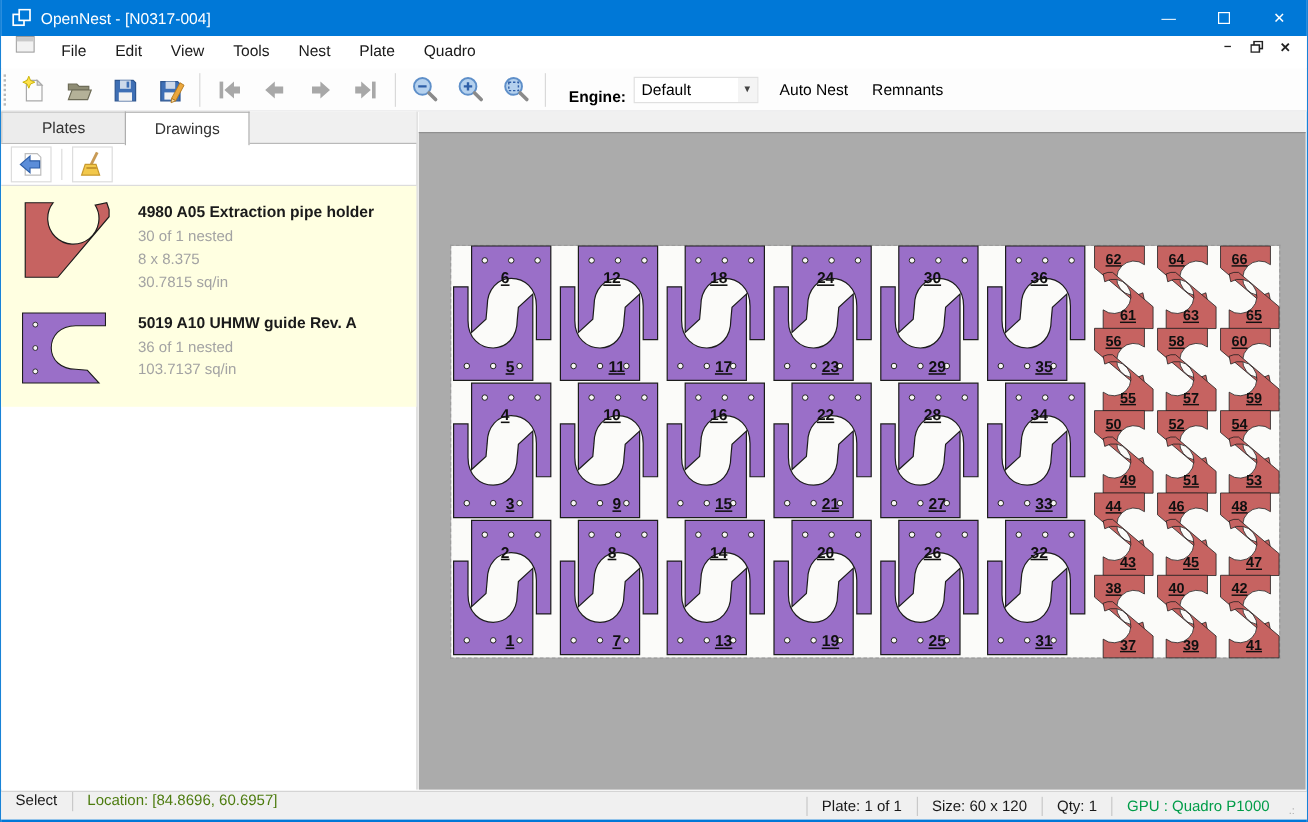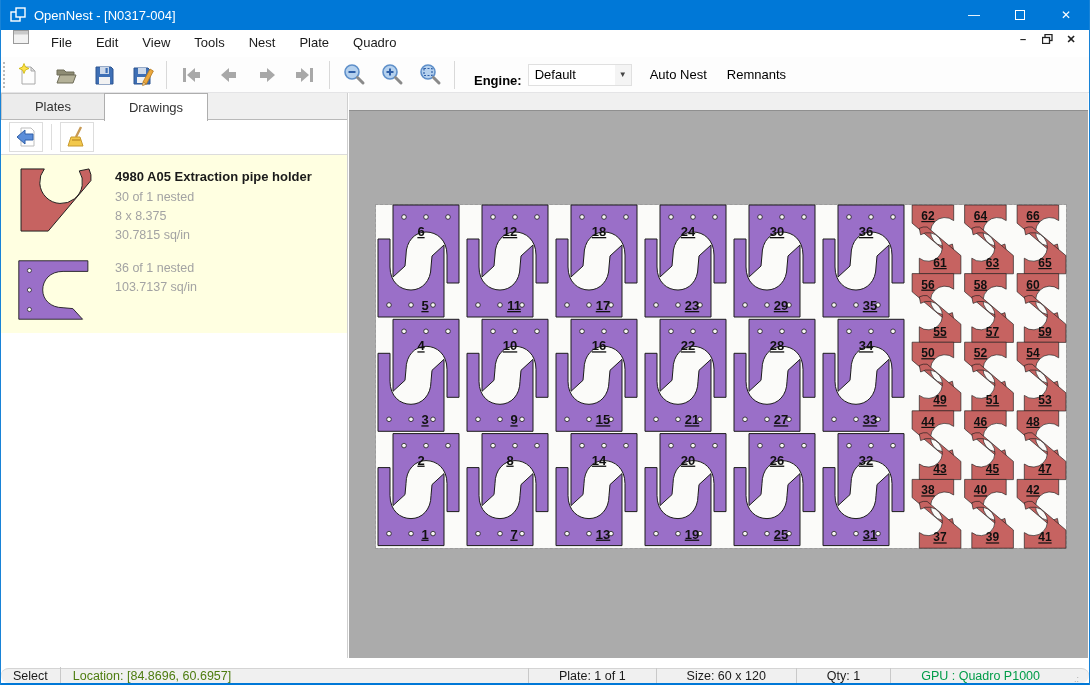--- a/index.html
+++ b/index.html
@@ -43,45 +43,45 @@
     border-right:1px solid #cfcfcf; }
   .tabs { height:27px; background:#f0f0f0; border-bottom:1px solid #b9b9b9; display:flex; font-size:13px; }
   .tab { width:104px; display:flex; align-items:center; justify-content:center;
     border:1px solid #c8c8c8; border-bottom:none; background:#ececec; color:#333; margin-left:-1px; }
   .tab:first-child { margin-left:0; }
   .tab.active { background:#fff; position:relative; z-index:2; height:28px; border-color:#aeaeae; }
   .side-tools { height:35px; display:flex; align-items:center; border-bottom:1px solid #dcdcdc; }
   .side-btn { width:34px; height:30px; margin-left:8px; display:flex; align-items:center; justify-content:center;
     border:1px solid #ddd; background:#fff; }
   .side-sep { width:1px; height:26px; background:#ddd; margin-left:8px; }
-  .draw-list { background:#ffffe1; padding:4px 0 6px 0; }
+  .draw-list { background:#ffffe1; padding:4px 0 12px 0; }
   .draw-item { display:flex; padding:8px 10px 6px 16px; }
   .thumb { width:78px; display:flex; align-items:flex-start; justify-content:flex-start; }
   .d-info { margin-left:20px; }
   .d-title { font-weight:bold; font-size:13px; color:#1a1a1a; padding:2px 0 4px 0; }
   .d-meta { font-size:12.5px; color:#a3a3a3; line-height:19px; }
 
   
   .canvas { position:absolute; left:348px; top:93px; right:1px; bottom:27px; background:#f0f0f0; }
   .viewport { position:absolute; left:0; top:17px; right:0; bottom:0; background:#ababab;
     border-top:1px solid #8f8f8f; }
   .plate { position:absolute; left:27px; top:94px; width:690px; height:343px; background:#fbfbf9;
     outline:1px dashed #9b9b9b; }
   .plate svg { position:absolute; left:0; top:0; overflow:visible; }
   .part-num { font-family:"Liberation Sans", sans-serif; font-weight:bold; font-size:13px;
     fill:#101010; text-decoration:underline; }
   .part-num.red { font-size:12px; }
 
   
-  .statusbar { position:absolute; left:0; bottom:2px; width:100%; height:15px; background:#f0f0f0;
-    border-top:1px solid #d4d4d4; display:flex; align-items:flex-end; font-size:12.5px; color:#1a1a1a;border-radius:11px; }
+  .statusbar { position:absolute; left:0; bottom:2px; width:100%; height:24px; background:#f0f0f0;
+    border-top:1px solid #d4d4d4; display:flex; align-items:flex-start; font-size:12.5px; color:#1a1a1a; }
   .st-cell { padding:0 12px; white-space:nowrap; }
   .st-sep { width:1px; height:16px; background:#c9c9c9; }
   .st-loc { color:#4d7c0f; }
-  .st-right { margin-left:auto; display:flex; align-items:center; height:100%;gap:18px; }
+  .st-right { margin-left:auto; display:flex; align-items:center; height:100%; }
   .st-grip { width:12px; height:12px; margin:8px 3px 0 4px; color:#aaa; font-size:9px; }
   .blue-edge { position:absolute; left:0; bottom:0; width:100%; height:2px; background:#0078d7; }
 </style>
 </head>
 <body>
 
 <div class="app">
 
   <div class="titlebar">
     <span class="appicon">
@@ -258,20 +258,21 @@
           <svg width="78" height="62" viewBox="0 0 88 70" id="thumb-purple">
               <g transform="">
                 <path d="M2,2 L80,2 L80,14 L52,14 C37,14 29,24 29,35 C29,46 38,55 52,55 L63,56 L74,68 L2,68 Z" fill="#9a6fc8" stroke="#1c1c1c" stroke-width="1"></path>
                 <circle cx="14" cy="13" r="2.3" fill="#f6f6f4" stroke="#1c1c1c" stroke-width="0.8"></circle>
                 <circle cx="14" cy="35" r="2.3" fill="#f6f6f4" stroke="#1c1c1c" stroke-width="0.8"></circle>
                 <circle cx="14" cy="57" r="2.3" fill="#f6f6f4" stroke="#1c1c1c" stroke-width="0.8"></circle>
               </g>
             </svg>
         </div>
         <div class="d-info">
+          <div class="d-title">5019 A10 UHMW guide Rev. A</div>
           <div class="d-meta">36 of 1 nested</div>
           <div class="d-meta">103.7137 sq/in</div>
         </div>
       </div>
     </div>
   </div>
 
   <div class="canvas">
     <div class="viewport">
       <div class="plate">

